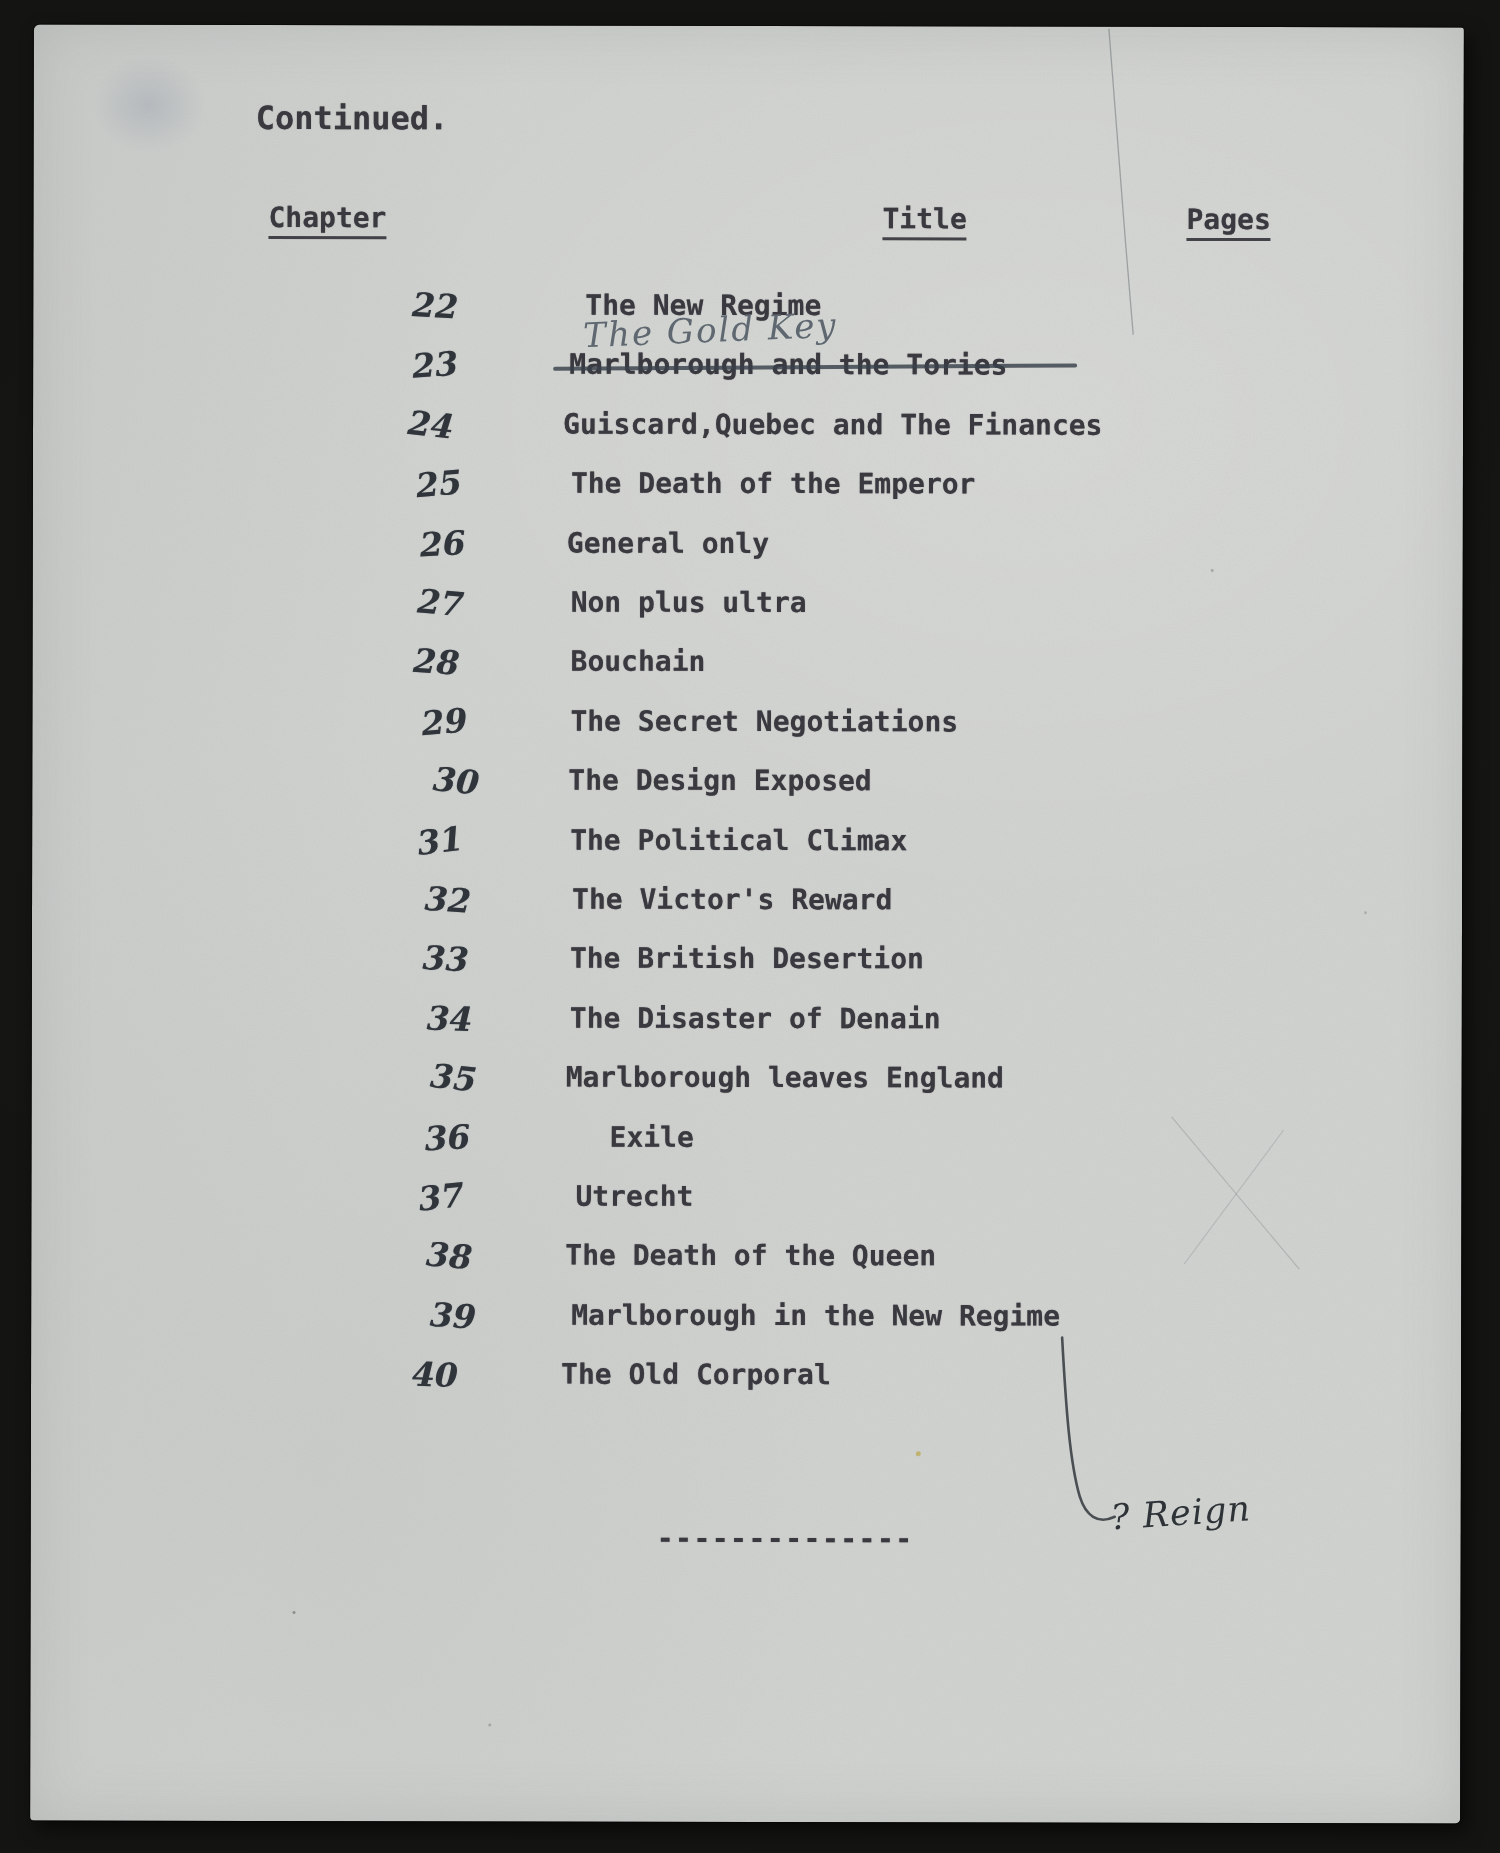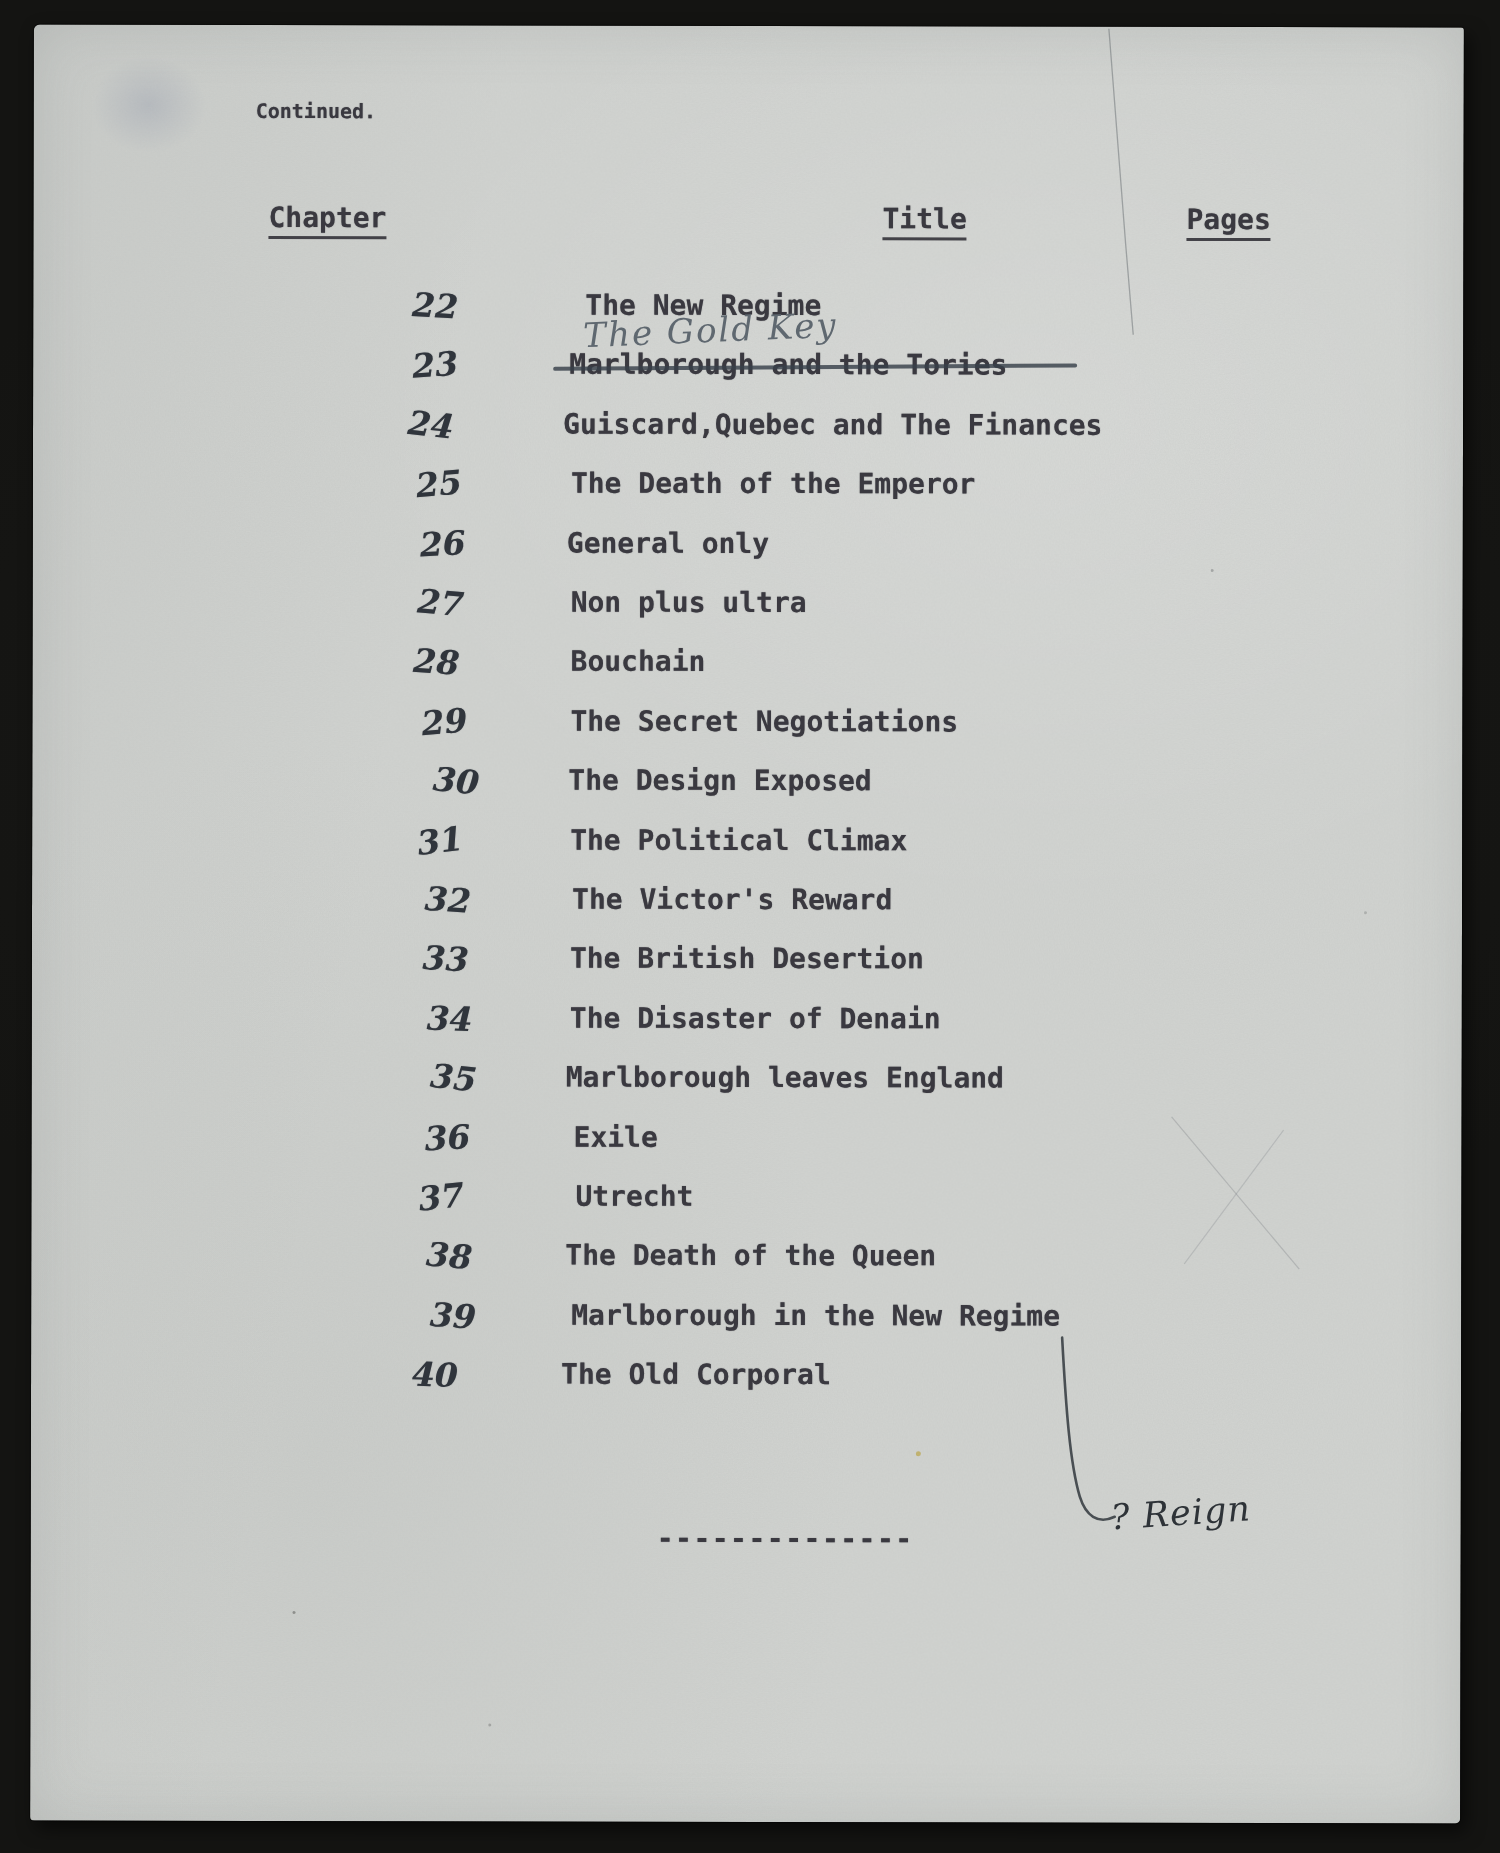--- a/index.html
+++ b/index.html
@@ -22,21 +22,21 @@
       #d2d4d1;
     border-radius:6px 3px 5px 4px;
     box-shadow:0 0 0 1px rgba(0,0,0,.4), inset 0 0 60px rgba(95,100,98,.18), 6px 8px 18px rgba(0,0,0,.55);
     transform:rotate(.12deg);
   }
   svg.noise{position:absolute;inset:0;width:100%;height:100%;border-radius:inherit;pointer-events:none;}
   .smudge{position:absolute;left:55px;top:30px;width:120px;height:100px;
     background:radial-gradient(ellipse at 50% 50%, rgba(88,100,138,.17), transparent 68%);}
   .typed{font-family:"DejaVu Sans Mono",monospace;font-weight:bold;color:#3a3940;
     text-shadow:0 0 1px rgba(40,40,46,.55);white-space:pre;}
-  .continued{position:absolute;left:222px;top:74px;font-size:20px;}
+  .continued{position:absolute;left:222px;top:74px;font-size:32px;}
   .hdr{position:absolute;top:176px;font-size:28px;border-bottom:3px solid rgba(47,46,52,.88);padding-bottom:2px;margin-left:13px;}
   .hdr-chapter{left:222px;}
   .hdr-title{left:836px;}
   .hdr-pages{left:1140px;}
   .rows{position:absolute;inset:0;}
   .row{position:absolute;left:0;width:100%;height:42px;}
   .num{position:absolute;left:378px;width:64px;text-align:center;
     font-family:"DejaVu Serif",serif;font-style:italic;font-size:33px;font-weight:bold;
     color:#30353c;text-shadow:0 0 1px rgba(40,46,56,.4);line-height:1;}
   .title{position:absolute;left:538px;top:2px;font-size:28px;line-height:1;}
@@ -137,21 +137,21 @@
       <div class="row" style="top: 976.8px;">
     <span class="num" style="transform: translateX(8px) rotate(2deg);">34</span>
     <span class="typed title" style="transform: translateX(0px); text-align: center;">The Disaster of Denain</span>
   </div>
       <div class="row" style="top: 1036.2px;">
     <span class="num" style="transform: translateX(12px) rotate(6deg);">35</span>
     <span class="typed title" style="transform: translateX(-4px);">Marlborough leaves England</span>
   </div>
       <div class="row" style="top: 1095.6px;">
     <span class="num" style="transform: translateX(6px) rotate(-3deg);">36</span>
-    <span class="typed title" style="transform: translateX(4px);">Exile</span>
+    <span class="typed title" style="transform: translateX(4px); margin-left: 36px;">Exile</span>
   </div>
       <div class="row" style="top: 1155px;">
     <span class="num" style="transform: translateX(0px) rotate(-6deg);">37</span>
     <span class="typed title" style="transform: translateX(6px);">Utrecht</span>
   </div>
       <div class="row" style="top: 1214.4px;">
     <span class="num" style="transform: translateX(8px) rotate(5deg);">38</span>
     <span class="typed title" style="transform: translateX(-4px);">The Death of the Queen</span>
   </div>
       <div class="row" style="top: 1273.8px;">

